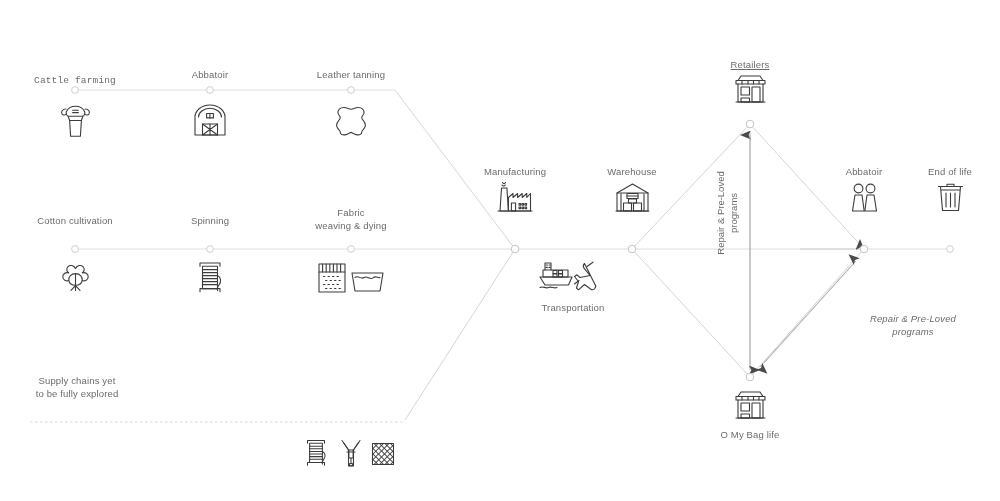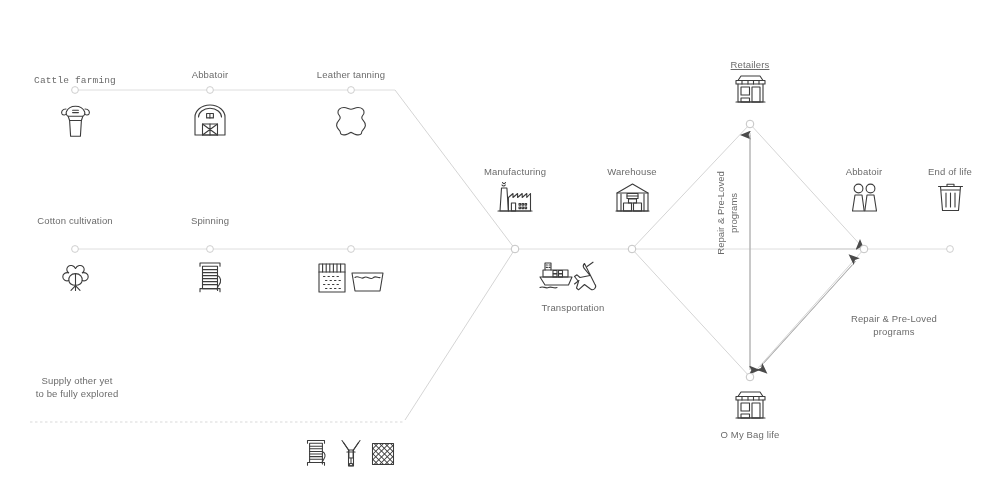--- a/index.html
+++ b/index.html
@@ -139,20 +139,22 @@
   <div class="icon" style="left:197px;top:261px;">
     <svg width="26" height="34" viewBox="0 0 26 34" fill="none" stroke="#3c3c3c" stroke-width="1.1" stroke-linejoin="round" stroke-linecap="round">
       <path d="M3 2 h20 M3 2 v3.2 M23 2 v3.2"></path>
       <path d="M5.5 5.2 h15 v22.4 h-15 Z"></path>
       <path d="M5.5 8.6 h15 M5.5 11.6 h15 M5.5 14.6 h15 M5.5 17.6 h15 M5.5 20.6 h15 M5.5 23.6 h15"></path>
       <path d="M3 27.6 h20 M3 27.6 v3.2 M23 27.6 v3.2"></path>
       <path d="M20.5 14.6 C24 16 24.6 20.8 22 24 C20.6 25.7 19.5 27.4 20.6 29.4"></path>
     </svg>
   </div>
 
+  <div class="lbl" style="left:276px;top:206px;width:150px;">Fabric
+weaving &amp; dying</div>
   <div class="icon" style="left:317px;top:262px;">
     <svg width="68" height="32" viewBox="0 0 68 32" fill="none" stroke="#3c3c3c" stroke-width="1.1" stroke-linejoin="round" stroke-linecap="round">
       <rect x="2" y="2" width="26" height="28"></rect>
       <path d="M2 10 h26"></path>
       <path d="M5.6 2 v8 M9.2 2 v8 M12.8 2 v8 M16.4 2 v8 M20 2 v8 M23.6 2 v8"></path>
       <path d="M6.5 14.5 h1.4 M11 14.5 h1.4 M15.5 14.5 h1.4 M20 14.5 h1.4
                M8.5 18.5 h1.4 M13 18.5 h1.4 M17.5 18.5 h1.4 M22 18.5 h1.4
                M6.5 22.5 h1.4 M11 22.5 h1.4 M15.5 22.5 h1.4 M20 22.5 h1.4
                M8.5 26.5 h1.4 M13 26.5 h1.4 M17.5 26.5 h1.4 M22 26.5 h1.4"></path>
       <path d="M35 11 h31 l-3 18 h-25 Z"></path>
@@ -251,24 +253,24 @@
       <rect x="7" y="13" width="8.5" height="8"></rect>
       <rect x="18" y="13" width="8" height="15"></rect>
       <path d="M7 24 h8.5 v4 H7 Z"></path>
       <path d="M2 28 h29"></path>
     </svg>
   </div>
 
   <div class="vlabel" style="left:662px;top:200px;width:130px;">Repair &amp; Pre-Loved
 programs</div>
 
-  <div class="lbl" style="left:829px;top:312px;width:130px;">Repair &amp; Pre-Loved
+  <div class="lbl" style="left:848px;top:312px;width:130px;font-style:italic;">Repair &amp; Pre-Loved
 programs</div>
 
-  <div class="lbl" style="left:12px;top:374px;width:130px;">Supply other yet
+  <div class="lbl" style="left:12px;top:374px;width:130px;">Supply chains yet
 to be fully explored</div>
 
   <div class="icon" style="left:305px;top:439px;">
     <svg width="22" height="29" viewBox="0 0 22 29" fill="none" stroke="#3c3c3c" stroke-width="1.05" stroke-linejoin="round" stroke-linecap="round">
       <path d="M2.5 1.5 h17 M2.5 1.5 v2.8 M19.5 1.5 v2.8"></path>
       <path d="M4.6 4.3 h12.8 v19.2 H4.6 Z"></path>
       <path d="M4.6 7.2 h12.8 M4.6 9.8 h12.8 M4.6 12.4 h12.8 M4.6 15 h12.8 M4.6 17.6 h12.8 M4.6 20.2 h12.8"></path>
       <path d="M2.5 23.5 h17 M2.5 23.5 v2.8 M19.5 23.5 v2.8"></path>
       <path d="M17.4 12.4 C20.4 13.6 20.9 17.7 18.7 20.4 C17.5 21.9 16.6 23.3 17.5 25"></path>
     </svg>

